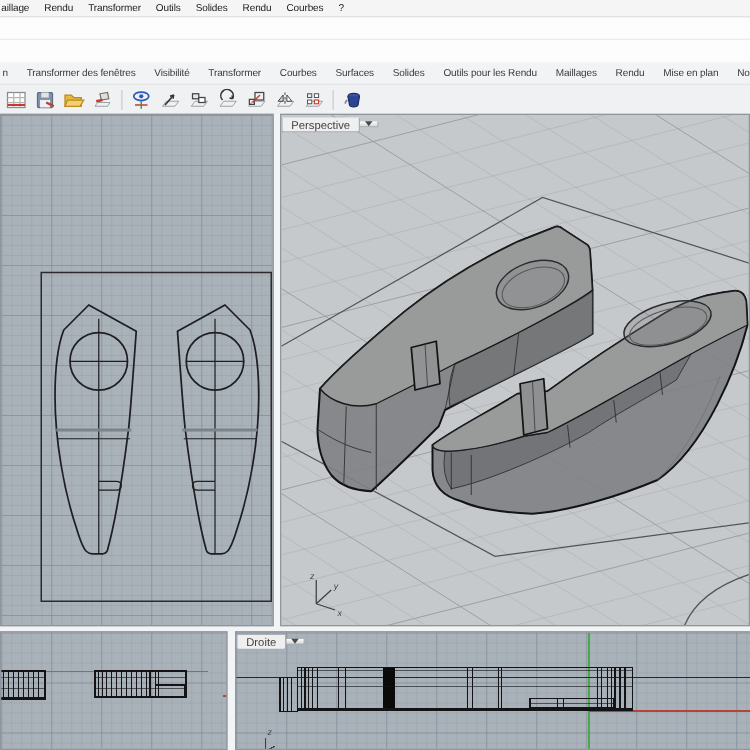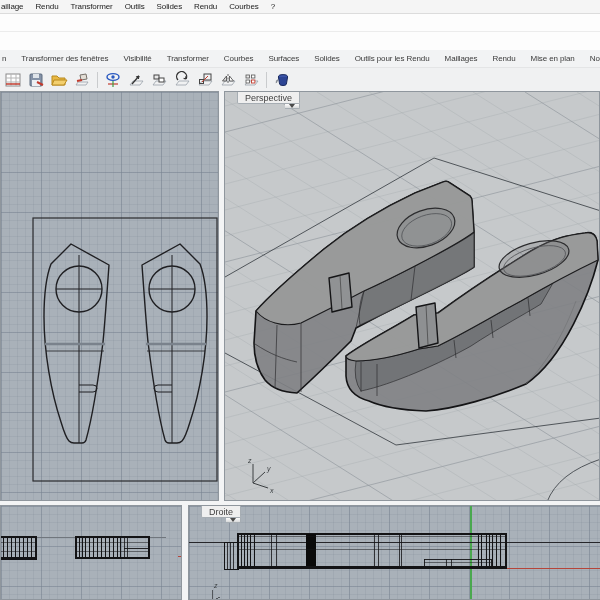--- a/index.html
+++ b/index.html
@@ -39,21 +39,21 @@
       linear-gradient(to right, rgba(135,144,156,.25) 1px, transparent 1px),
       linear-gradient(to bottom, rgba(135,144,156,.25) 1px, transparent 1px);
       background-size:40px 40px,40px 40px,8px 8px,8px 8px;}
   .pane-tl{left:0;top:0;width:219px;height:410px;}
   .pane-persp{left:224px;top:0;width:376px;height:410px;background:#c6c9cb;}
   .pane-bl{left:0;top:414px;width:182px;height:95px;}
   .pane-dr{left:188px;top:414px;width:476px;height:95px;}
   .pane svg{position:absolute;left:0;top:0;}
 
   
-  .vp-title{position:absolute;left:12px;top:0;display:flex;align-items:flex-end;z-index:5;height:15px;flex-direction:column;}
+  .vp-title{position:absolute;left:0;top:0;display:flex;align-items:center;z-index:5;height:15px;}
   .vp-title .label{background:#efefef;border:1px solid #a6adb3;border-top:none;
                    font-size:9px;color:#3f3f3f;padding:1px 7px 0 7px;border-radius:0 0 2px 2px;}
   .vp-title .drop{width:14px;background:linear-gradient(#fdfdfd,#d7d9da);border:1px solid #a6adb3;
                   border-top:none;border-left:none;display:flex;align-items:center;justify-content:center;border-radius:0 0 2px 0;}
   .chev{width:0;height:0;border-left:3px solid transparent;border-right:3px solid transparent;border-top:4px solid #4a4a4a;}
 </style>
 </head>
 <body>
 
 <div class="screen">

